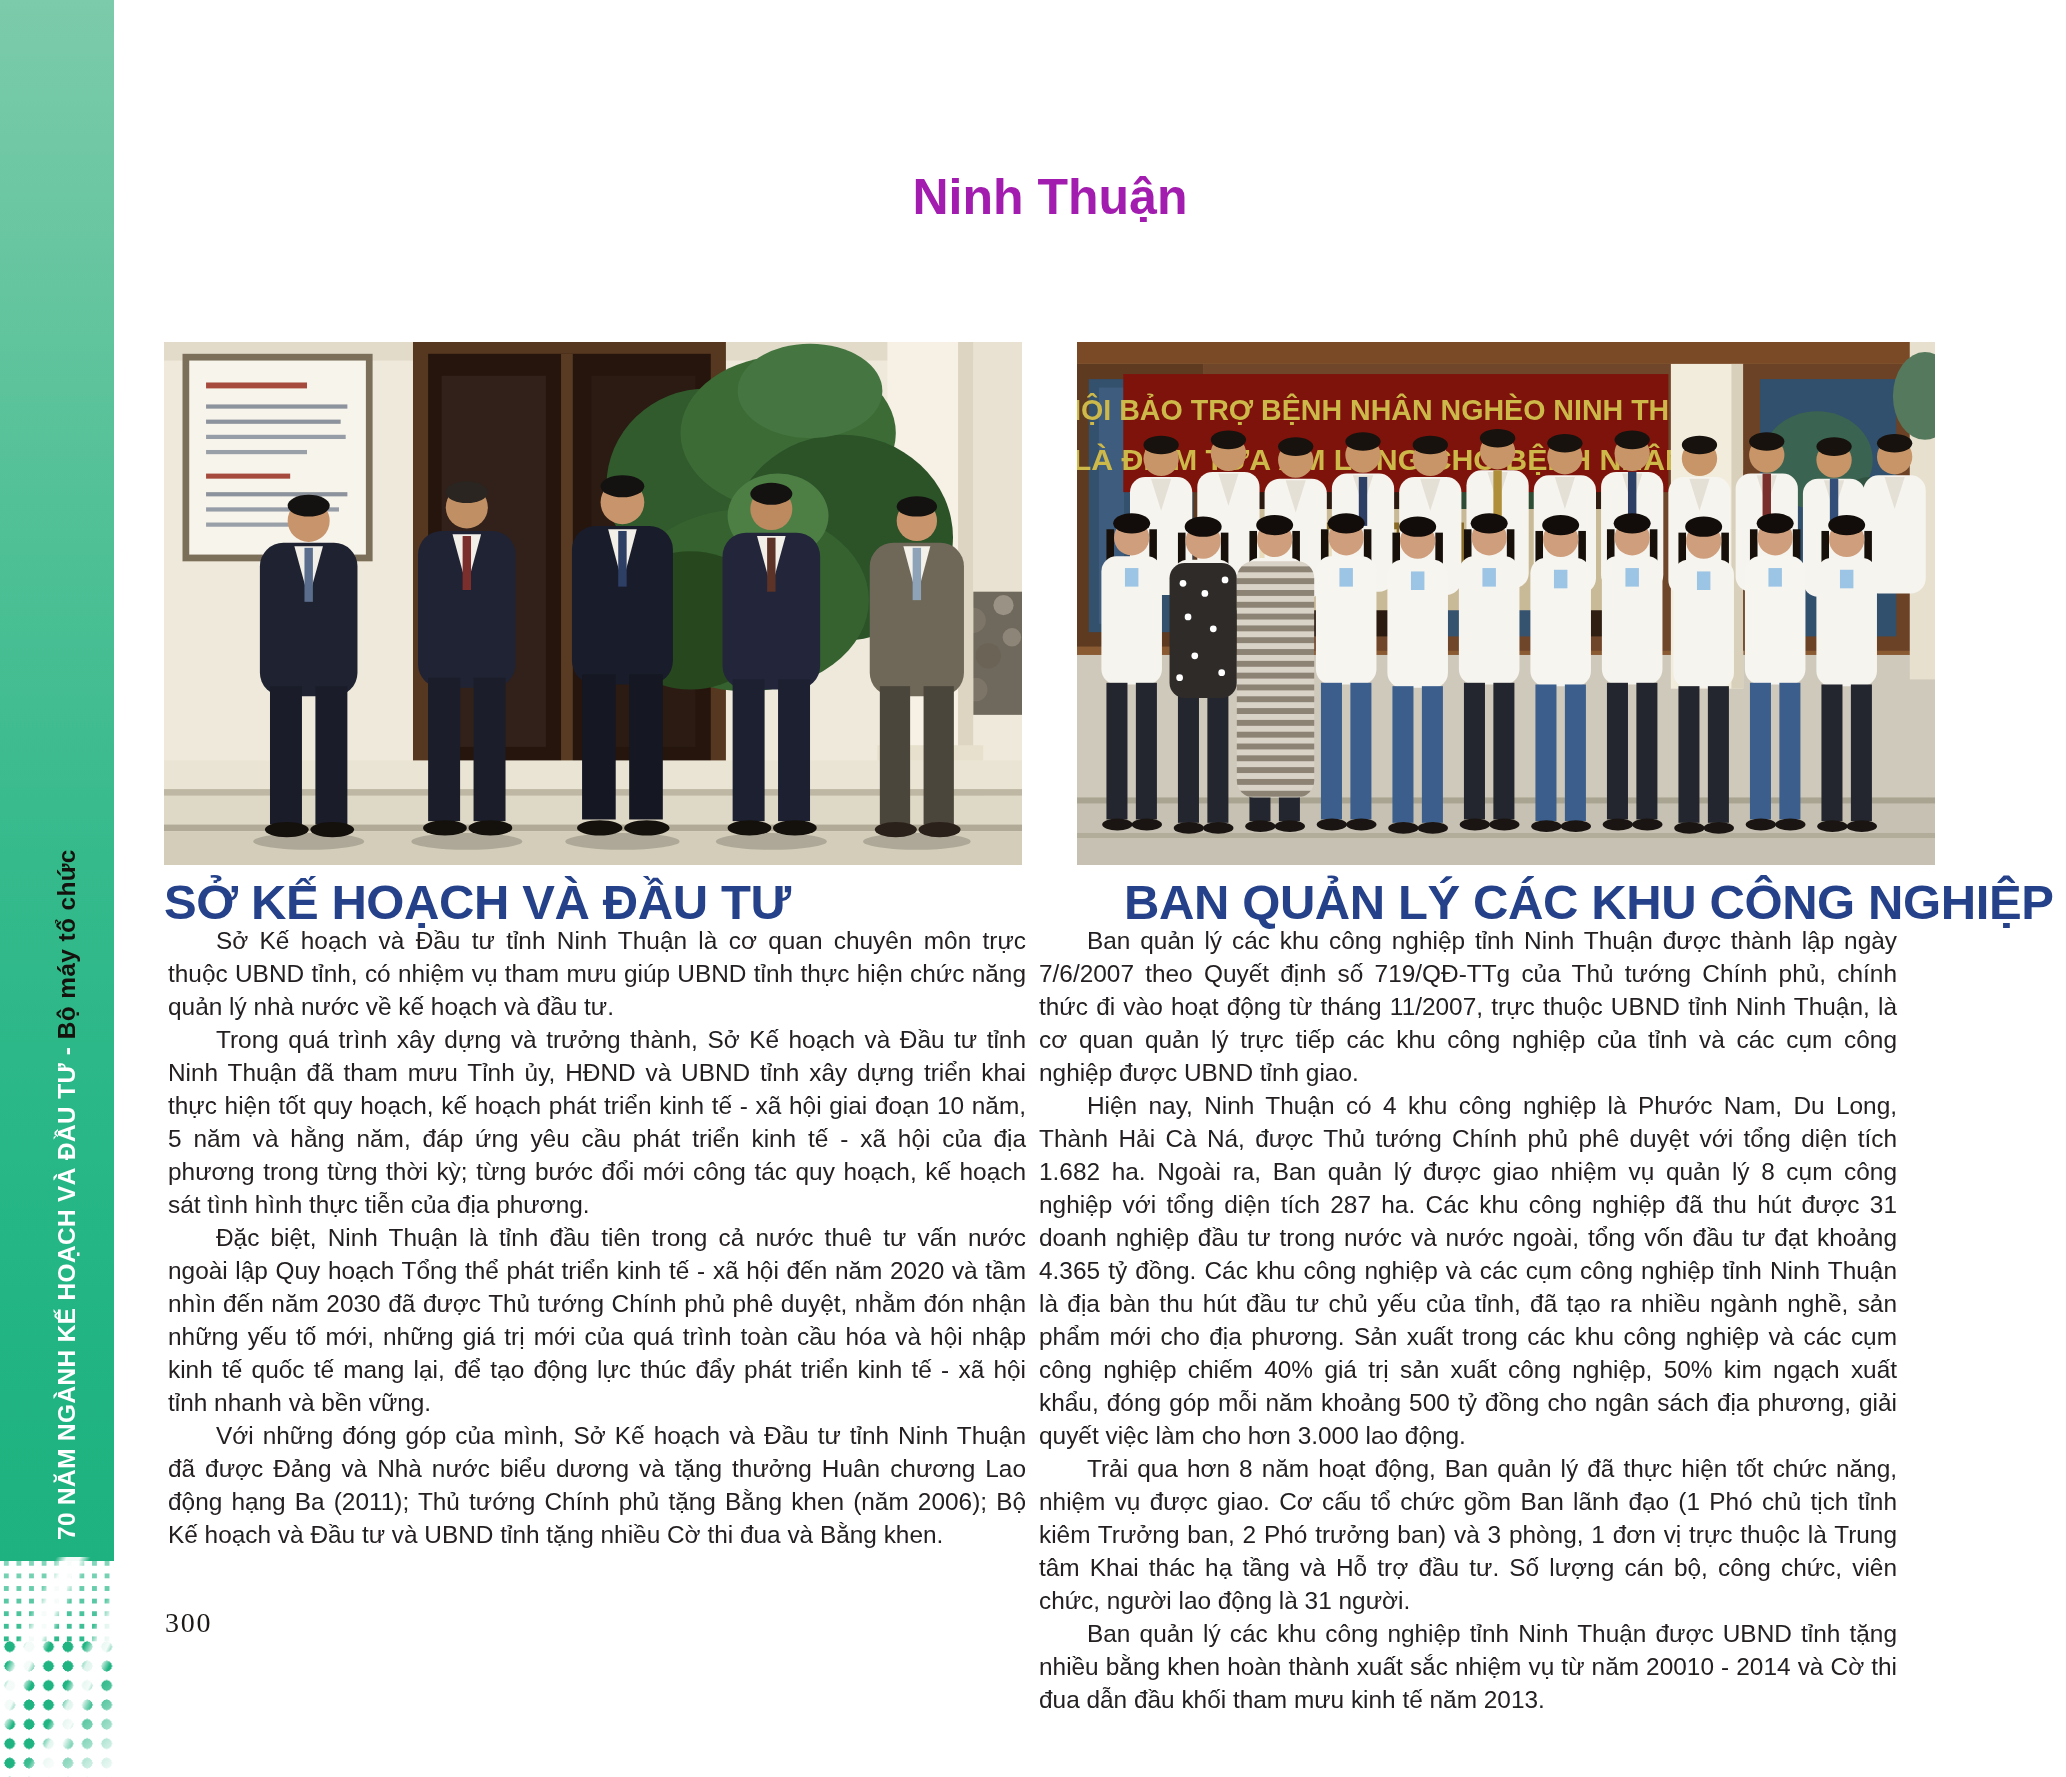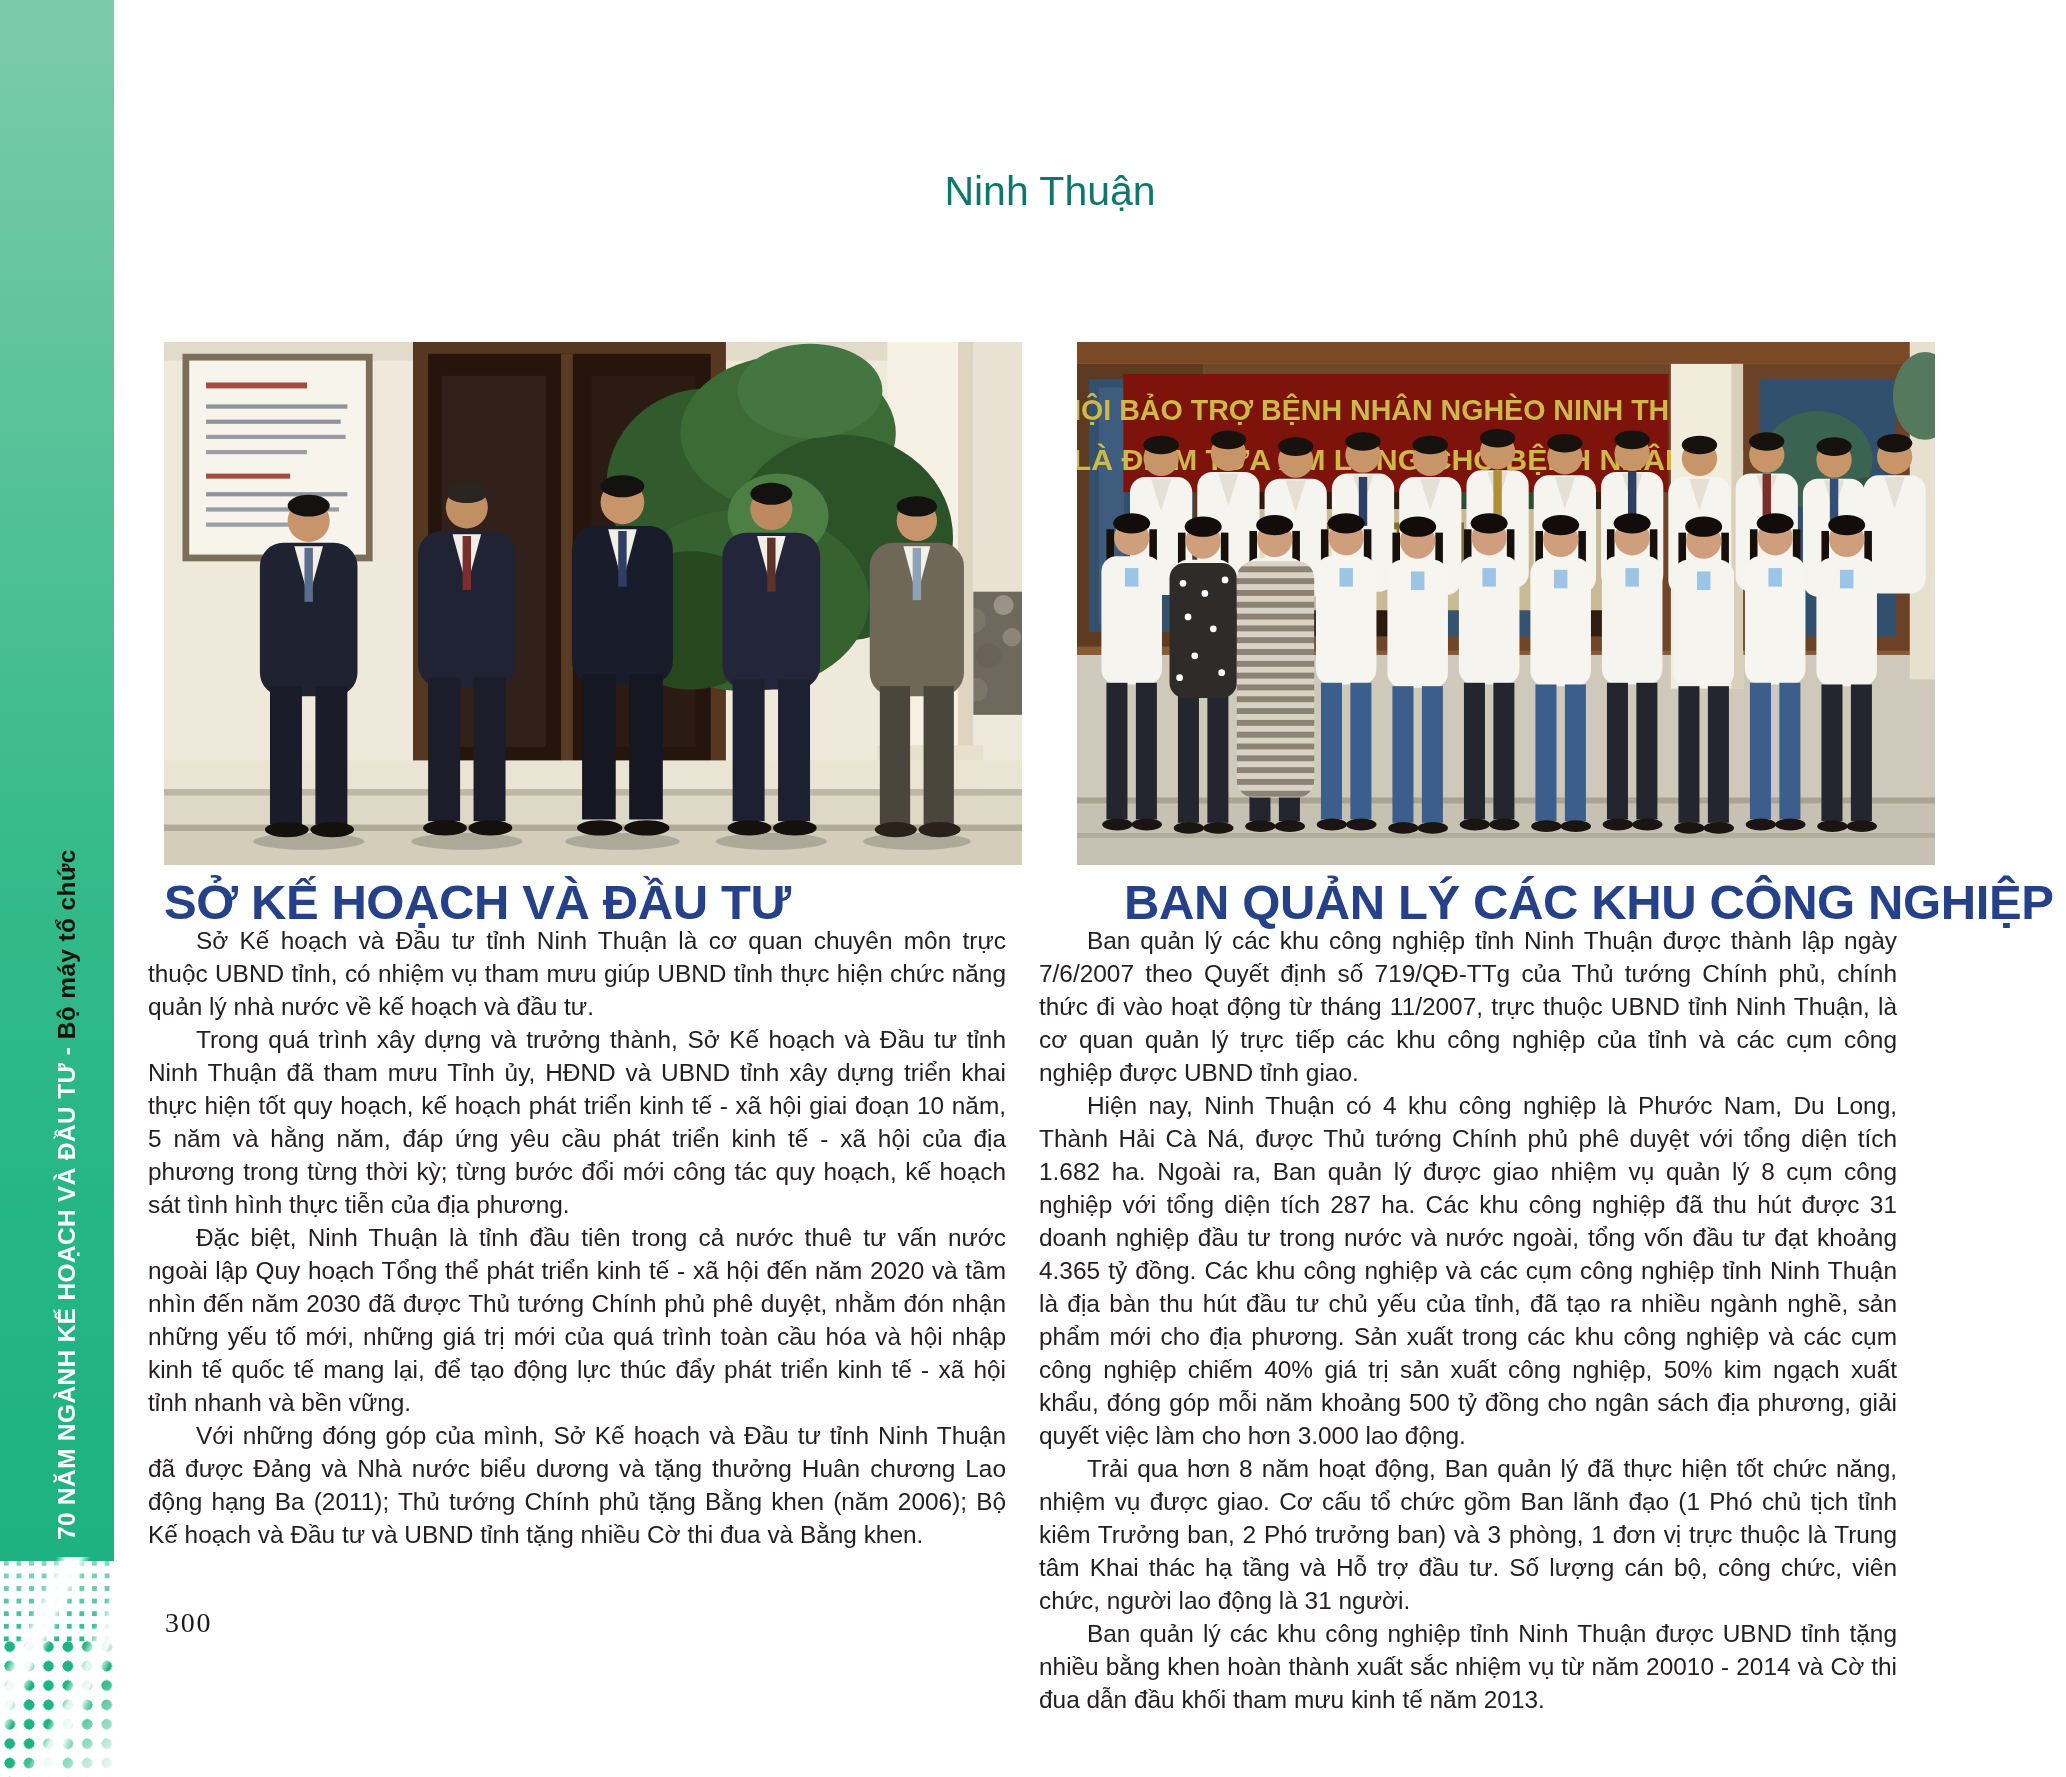--- a/index.html
+++ b/index.html
@@ -37,36 +37,36 @@
     -webkit-mask-image:linear-gradient(135deg,#000 55%,rgba(0,0,0,.25) 85%,transparent 100%);
     mask-image:linear-gradient(135deg,#000 55%,rgba(0,0,0,.25) 85%,transparent 100%);
   }
   .dots .dots-stripes{
     position:absolute; inset:0;
     background:linear-gradient(115deg,transparent 26%,rgba(255,255,255,.95) 31%,rgba(255,255,255,.95) 37%,transparent 42%,transparent 58%,rgba(255,255,255,.85) 63%,rgba(255,255,255,.95) 69%,transparent 74%);
   }
   
   .page-title{
     position:absolute; left:164px; top:168px; width:1772px; text-align:center;
-    font-size:41px; font-weight:normal; color:#0f766e; letter-spacing:0;
+    font-size:50px; font-weight:bold; color:#a21caf; letter-spacing:0;
   }
   
   .photo{position:absolute; top:342px; width:858px; height:523px; background:#ddd; overflow:hidden;}
   .photo-left{left:164px;}
   .photo-right{left:1077px;}
   .photo svg{display:block; width:100%; height:100%;}
   
   .article-heading{
     position:absolute; top:874px; width:858px;
     font-size:49px; font-weight:bold; color:#24418a; letter-spacing:-0.4px; white-space:nowrap;
   }
   .heading-left{left:164px;}
   .heading-right{left:1124px;}
   .article-body{position:absolute; top:924px; width:858px; text-align:justify;}
-  .body-left{left:148px;}
+  .body-left{left:168px;}
   .body-right{left:1039px;}
   .article-body p{
     margin:0; text-indent:48px; font-size:24.4px; line-height:33px; color:#242021;
     font-weight:400;
   }
   
   .page-number{
     position:absolute; left:165px; top:1607px; font-family:Liberation Serif, serif;
     font-size:28px; color:#1c1a18; letter-spacing:1.7px;
   }

